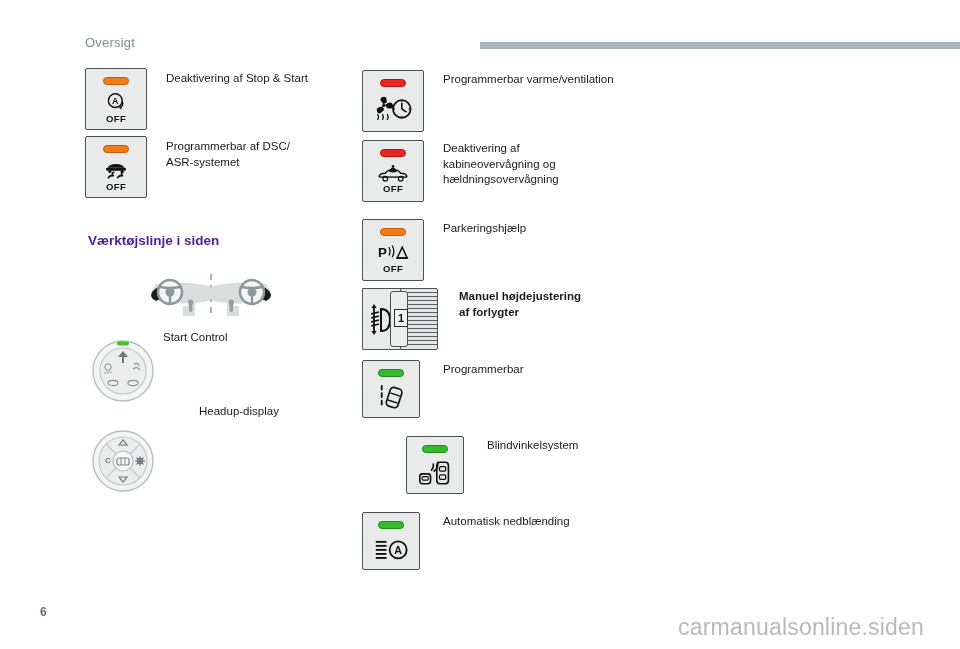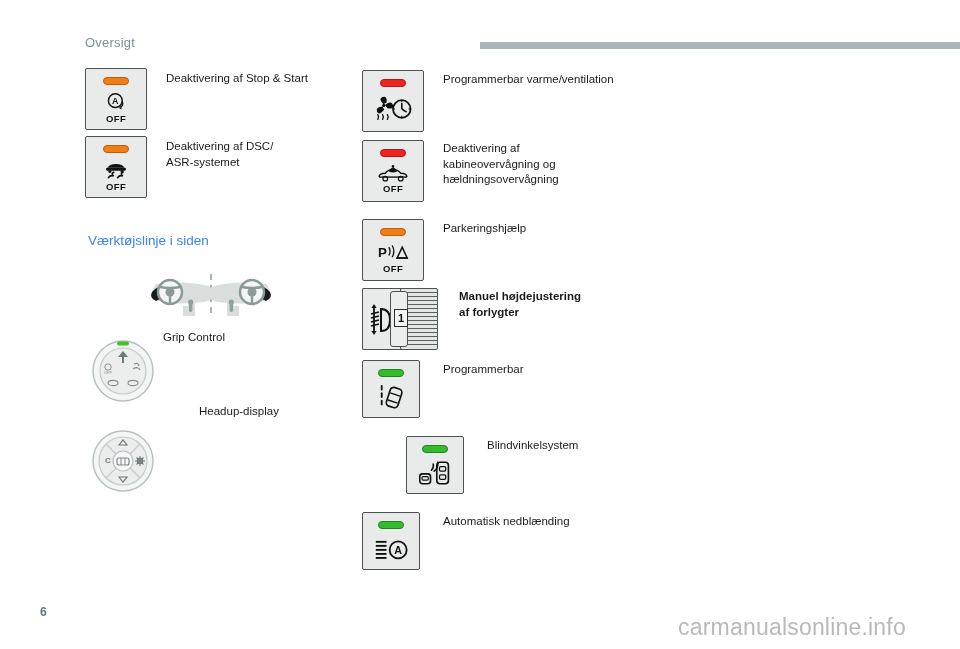--- a/index.html
+++ b/index.html
@@ -157,22 +157,22 @@
     display: flex; align-items: center; justify-content: center;
     font-size: 11px; font-weight: bold; color: #111;
   }
 
   
   .section-heading {
     position: absolute;
     left: 88px;
     top: 233px;
     font-size: 13.5px;
-    font-weight: normal;
-    color: #3b82f6;
+    font-weight: bold;
+    color: #4c1d95;
     white-space: nowrap;
   }
 
   
   .illus { position: absolute; }
 
   
   .page-num {
     position: absolute;
     left: 40px;
@@ -225,21 +225,21 @@
           <path d="M6 10 q2 -5 11 -5 q9 0 11 5 z" fill="#111"></path>
           <rect x="4" y="10" width="26" height="4" rx="1.5" fill="#111"></rect>
           <circle cx="9" cy="15" r="2" fill="#111"></circle>
           <circle cx="25" cy="15" r="2" fill="#111"></circle>
           <path d="M7 23 q3 -4 7 -2 q-4 -3 0 -5" fill="none" stroke="#111" stroke-width="2.2" stroke-linecap="round"></path>
           <path d="M19 23 q3 -4 7 -2 q-4 -3 0 -5" fill="none" stroke="#111" stroke-width="2.2" stroke-linecap="round"></path>
         </svg>
         <div class="off-text">OFF</div>
       </div>
     </div>
-    <div class="row-label" style="margin-left:19px; margin-top:3px;">Deaktivering af DSC/
+    <div class="row-label" style="margin-left:19px; margin-top:3px;">Programmerbar af DSC/
 ASR-systemet</div>
   </div>
 
   <div class="section-heading">Værktøjslinje i siden</div>
 
   <div class="illus" style="left:126px; top:272px;">
     <svg width="170" height="48" viewBox="0 0 170 48" aria-hidden="true">
 
       <path d="M30 12 q30 -4 52 2 q6 2 6 7 q0 7 -10 9 q-32 4 -48 -2 q-9 -4 0 -16 z" fill="#d9dedd"></path>
       <path d="M26 20 q6 -7 16 -7 q-2 12 -12 16 q-7 -3 -4 -9 z" fill="#171c1d"></path>
@@ -277,21 +277,21 @@
       <g fill="#878f8f" font-family="Liberation Sans, sans-serif" font-size="4">
         <circle cx="16" cy="27" r="3.2" fill="none" stroke="#878f8f" stroke-width="1"></circle>
         <text x="16" y="34" text-anchor="middle">OFF</text>
         <path d="M42 24 q4 -2 5 2" stroke="#878f8f" stroke-width="1.2" fill="none"></path>
         <path d="M41 29 q5 -3 7 1" stroke="#878f8f" stroke-width="1.2" fill="none"></path>
         <ellipse cx="21" cy="43" rx="5" ry="2.6" fill="none" stroke="#878f8f" stroke-width="1.1"></ellipse>
         <ellipse cx="41" cy="43" rx="5" ry="2.6" fill="none" stroke="#878f8f" stroke-width="1.1"></ellipse>
       </g>
     </svg>
   </div>
-  <div class="row-label" style="position:absolute; left:163px; top:330px;">Grip Control</div>
+  <div class="row-label" style="position:absolute; left:163px; top:330px;">Start Control</div>
 
   <div class="illus" style="left:92px; top:430px;">
     <svg width="62" height="62" viewBox="0 0 62 62" aria-hidden="true">
       <circle cx="31" cy="31" r="30" fill="#f4f5f5" stroke="#b6bfbe" stroke-width="1.4"></circle>
       <circle cx="31" cy="31" r="24" fill="#ebeded" stroke="#c3caca" stroke-width="1.2"></circle>
       <g stroke="#c3caca" stroke-width="1.1" fill="none">
         <line x1="14" y1="14" x2="24" y2="24"></line>
         <line x1="48" y1="14" x2="38" y2="24"></line>
         <line x1="14" y1="48" x2="24" y2="38"></line>
         <line x1="48" y1="48" x2="38" y2="38"></line>
@@ -478,15 +478,15 @@
           </g>
           <circle cx="27" cy="14" r="9.5" fill="none" stroke="#111" stroke-width="2"></circle>
           <text x="27" y="19" font-family="Liberation Sans, sans-serif" font-size="12" font-weight="bold" fill="#111" text-anchor="middle">A</text>
         </svg>
       </div>
     </div>
     <div class="row-label" style="margin-left:23px; margin-top:2px;">Automatisk nedblænding</div>
   </div>
 
   <div class="page-num">6</div>
-  <div class="watermark">carmanualsonline.info</div>
+  <div class="watermark">carmanualsonline.siden</div>
 
 </div>
 
 </body></html>

